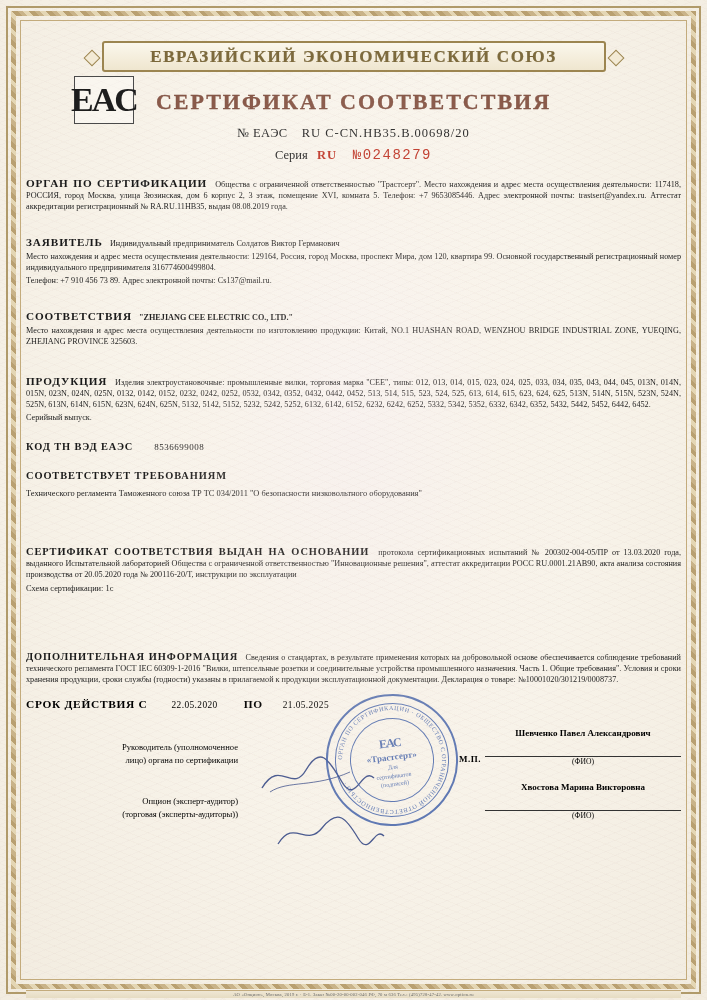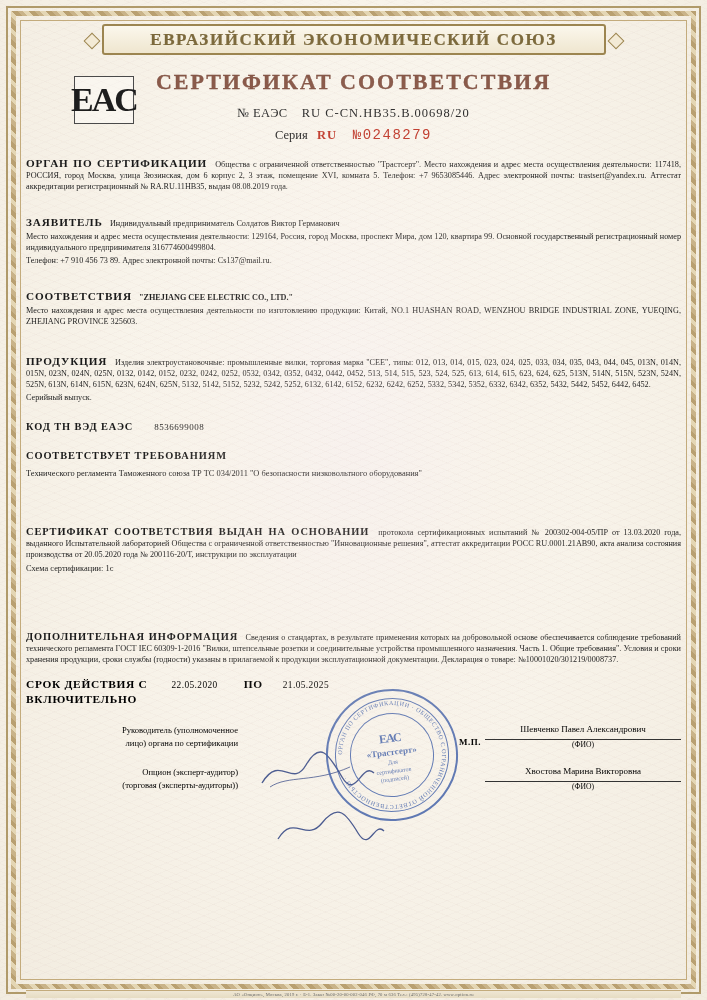--- a/index.html
+++ b/index.html
@@ -64,21 +64,21 @@
   }
 
   .content {
     position: absolute;
     left: 26px; top: 24px; right: 26px; bottom: 24px;
     box-sizing: border-box;
   }
 
   
   .eaeu-banner {
-    margin: 0 auto;
+    margin: 17px auto;
     width: 500px;
     height: 27px;
     border: 2px solid #9c8550;
     border-radius: 3px;
     background: linear-gradient(#fbf7ec, #efe6cf);
     display: flex;
     align-items: center;
     justify-content: center;
     position: relative;
   }
@@ -261,22 +261,23 @@
     font-size: 9px;
     letter-spacing: 0.5px;
   }
   .sig-right {
     width: 196px;
     text-align: center;
   }
   .sig-right .name {
     font-size: 9px;
     border-bottom: 0.8px solid #333;
-    padding-bottom: 5px;
+    padding-bottom: 18px;
     display: block;
+    font-weight: bold;
   }
   .sig-right .fio {
     font-size: 7.6px;
     display: block;
     margin-top: 0;
   }
 
   
   .stamp {
     position: absolute;
@@ -440,21 +441,20 @@
       <span class="sec-head sm">ДОПОЛНИТЕЛЬНАЯ ИНФОРМАЦИЯ</span>
       <span class="sec-body">Сведения о стандартах, в результате применения которых на добровольной основе обеспечивается соблюдение требований технического регламента ГОСТ IEC 60309-1-2016 "Вилки, штепсельные розетки и соединительные устройства промышленного назначения. Часть 1. Общие требования". Условия и сроки хранения продукции, сроки службы (годности) указаны в прилагаемой к продукции эксплуатационной документации. Декларация о товаре: №10001020/301219/0008737.</span>
     </div>
 
     <div class="validity">
       <span class="from-label">СРОК ДЕЙСТВИЯ С</span>
       <span class="date">22.05.2020</span>
       <span class="po">ПО</span>
       <span class="date2">21.05.2025</span>
     </div>
-    <div class="incl">ВКЛЮЧИТЕЛЬНО</div>
 
     <div class="signatures">
 
       <svg class="scribble" viewBox="0 0 120 48">
         <path d="M4 36 C 22 6, 34 42, 48 18 S 70 6, 84 30 S 104 14, 116 26" fill="none" stroke="#2b3f80" stroke-width="1.4" opacity="0.85"></path>
         <path d="M12 40 C 30 28, 56 36, 92 20" fill="none" stroke="#2b3f80" stroke-width="1" opacity="0.7"></path>
       </svg>
 
       <svg class="scribble2" viewBox="0 0 110 40">
         <path d="M2 30 C 18 4, 30 34, 46 14 S 70 4, 82 24 S 98 12, 108 22" fill="none" stroke="#2b3f80" stroke-width="1.3" opacity="0.85"></path>

